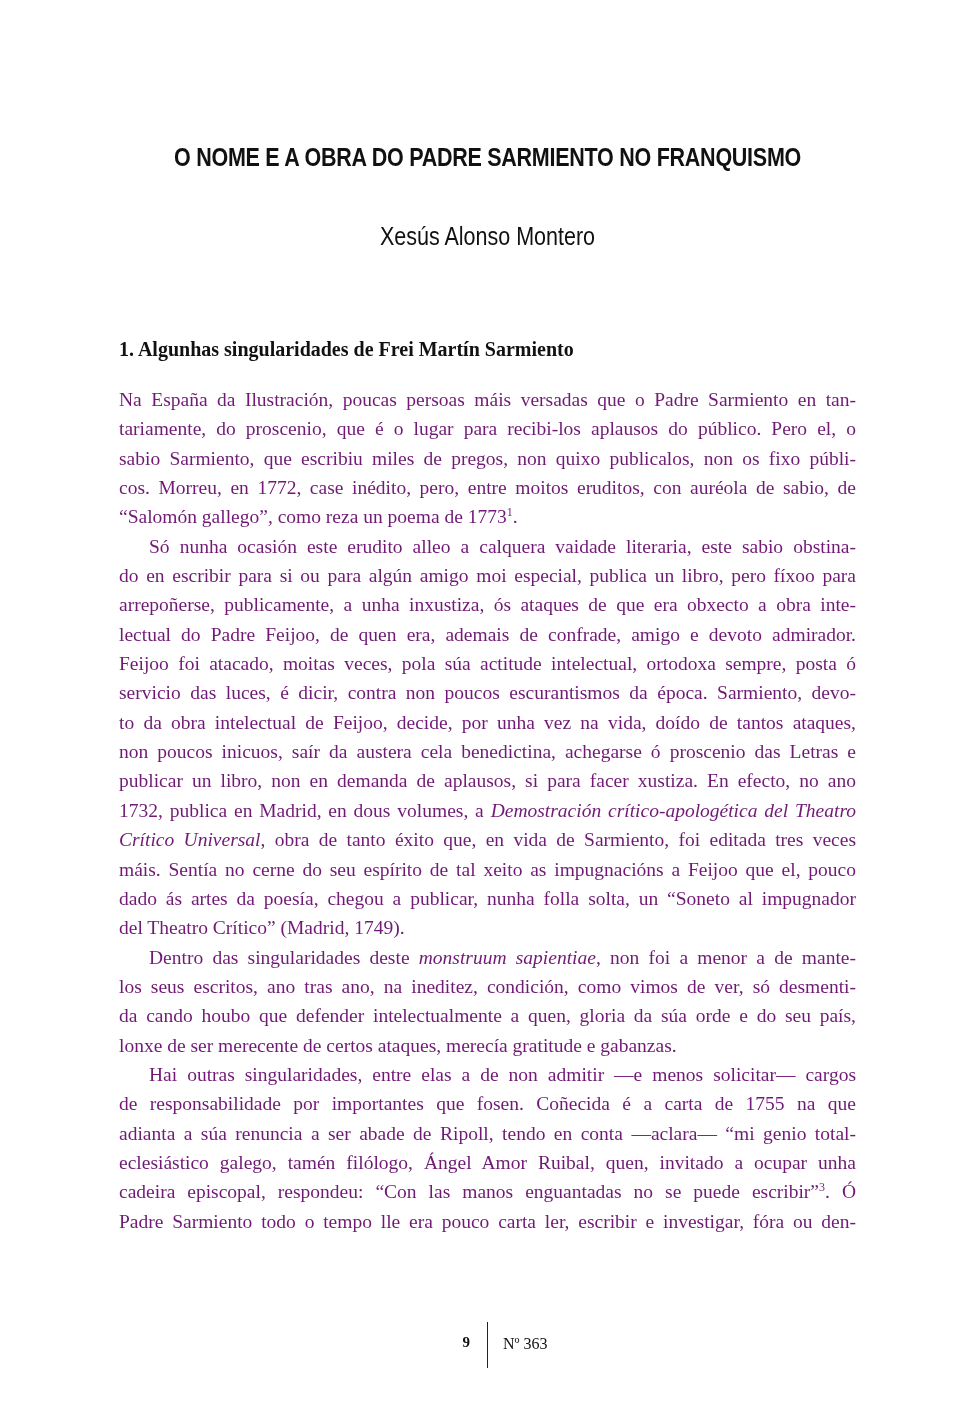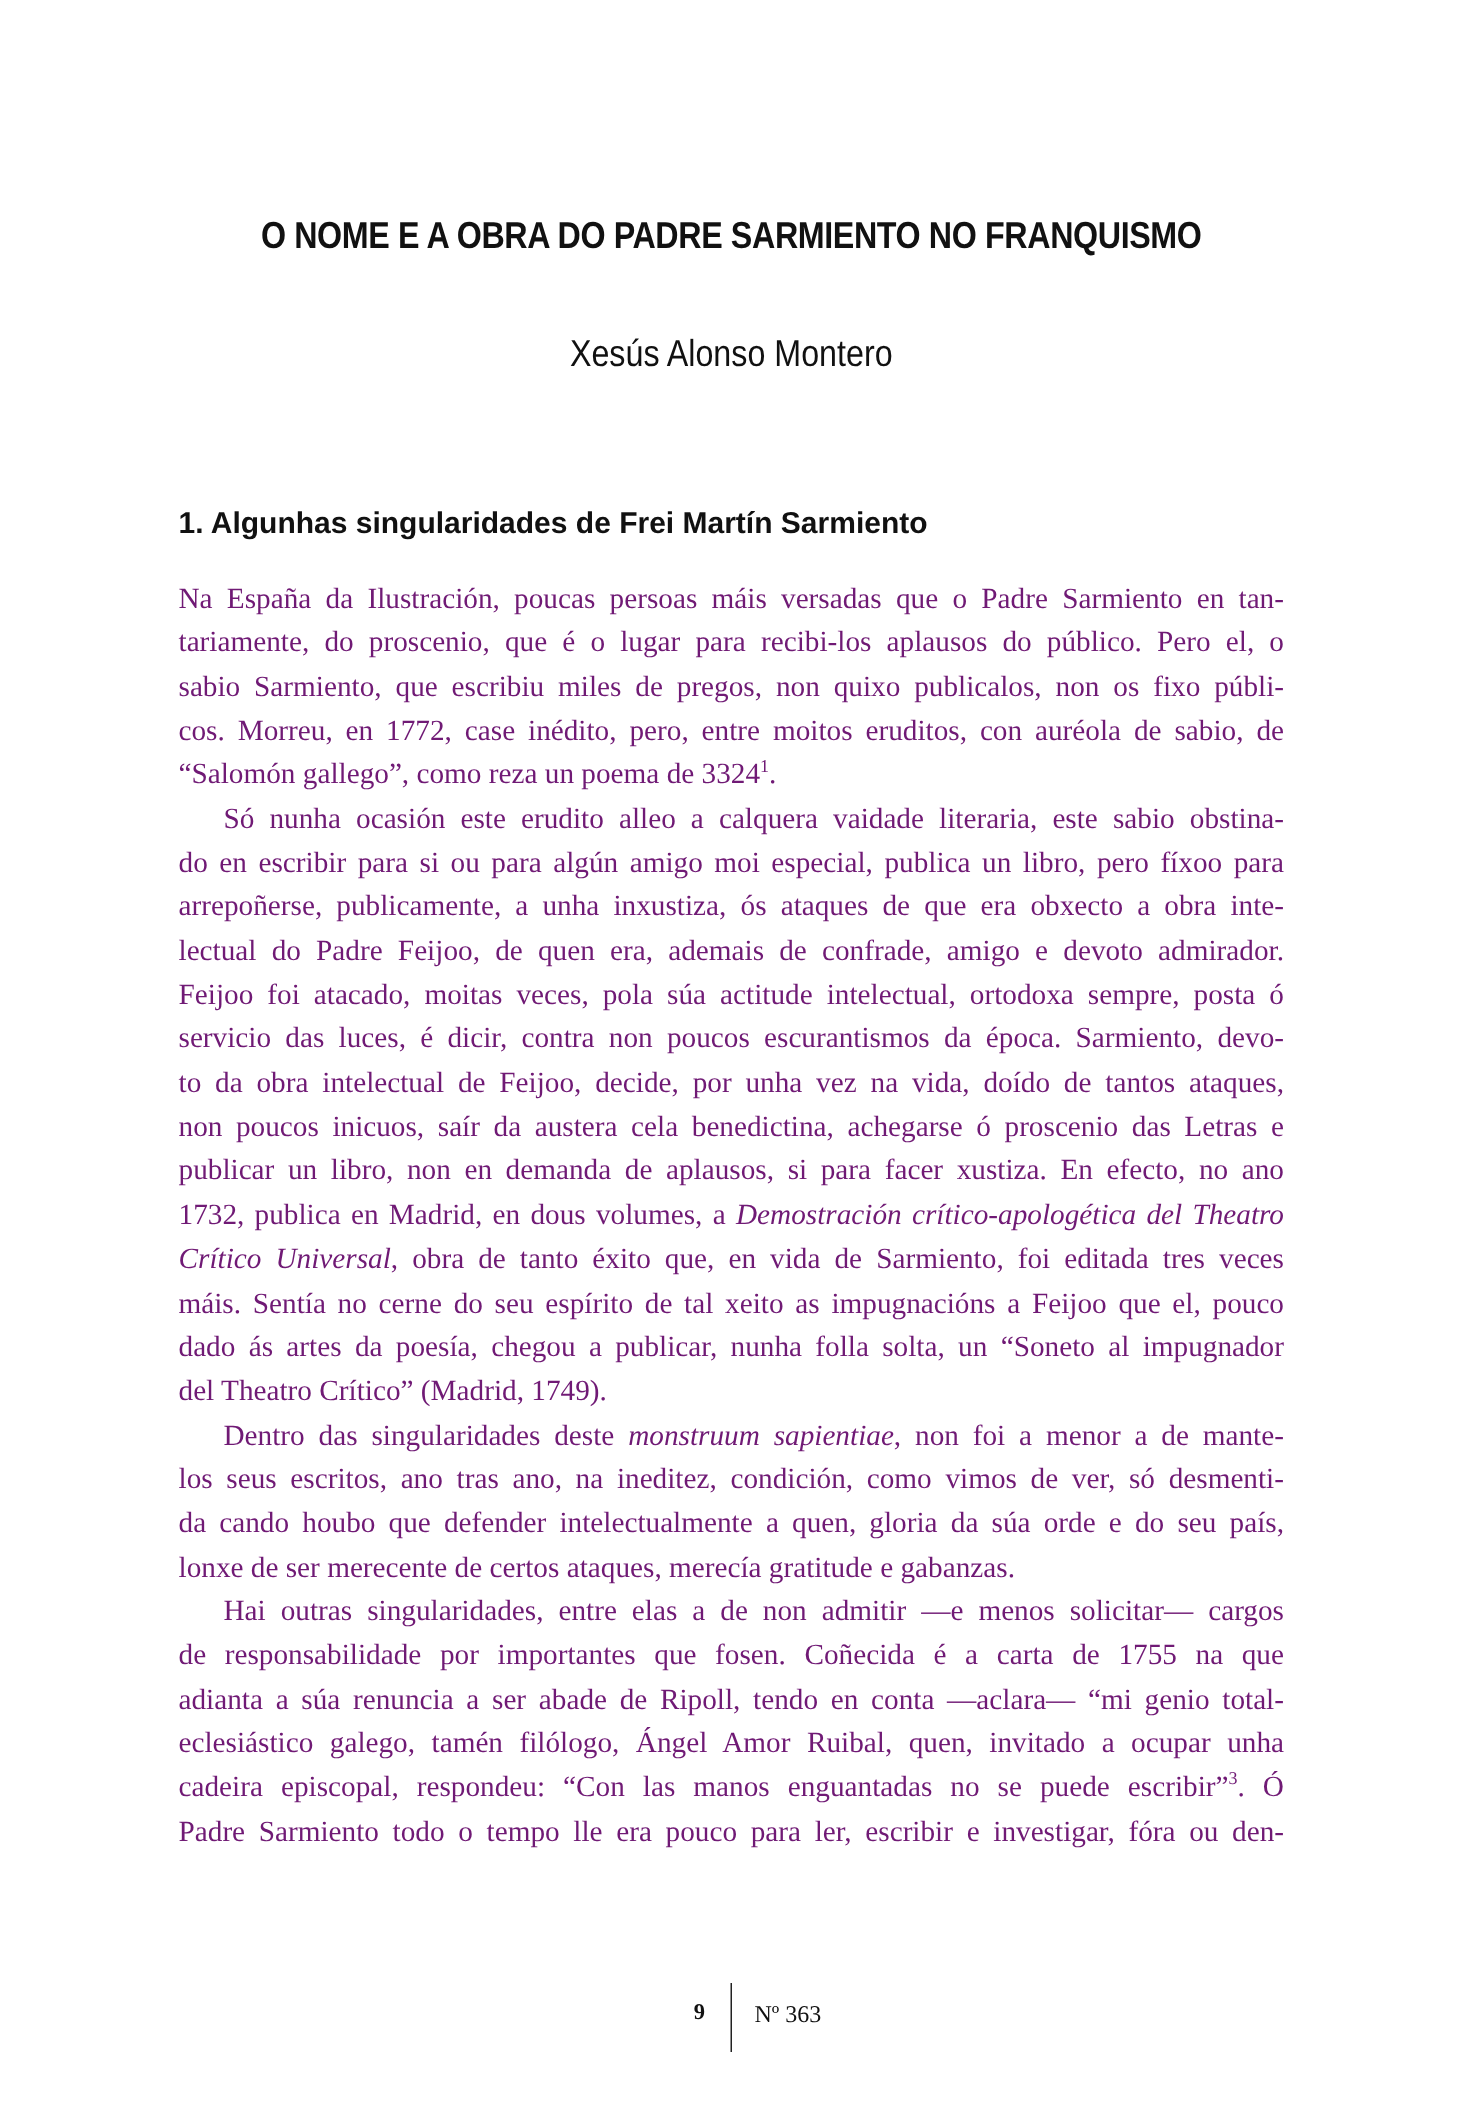--- a/index.html
+++ b/index.html
@@ -16,21 +16,21 @@
   .author {
     position: absolute; left: 0; width: 975px; top: 222px;
     text-align: center;
     font-family: "Liberation Sans", "DejaVu Sans", sans-serif;
     font-size: 25px; font-weight: normal;
     transform: scaleX(0.86); transform-origin: center;
     color: #111111;
   }
   .section-heading {
     position: absolute; left: 119px; top: 338px;
-    font-family: Liberation Sans, sans-serif;
+    font-family: Liberation Serif, serif;
     font-size: 20px; font-weight: bold; color: #111111;
   }
   .body-text {
     position: absolute; left: 119px; top: 385px; width: 737px;
     font-family: "Liberation Serif", "DejaVu Serif", serif;
     font-size: 19.5px; color: #701a75;
   }
   .line {
     display: block; height: 29.35px; line-height: 29.35px;
     text-align: justify; text-align-last: justify; white-space: nowrap;
@@ -66,21 +66,21 @@
 
   <div class="section-heading">1. Algunhas singularidades de Frei Martín Sarmiento</div>
 
   <div class="body-text">
 
     <div>
       <span class="line">Na España da Ilustración, poucas persoas máis versadas que o Padre Sarmiento en tan-</span>
       <span class="line">tariamente, do proscenio, que é o lugar para recibi-los aplausos do público. Pero el, o</span>
       <span class="line">sabio Sarmiento, que escribiu miles de pregos, non quixo publicalos, non os fixo públi-</span>
       <span class="line">cos. Morreu, en 1772, case inédito, pero, entre moitos eruditos, con auréola de sabio, de</span>
-      <span class="line last"><span>“Salomón gallego”, como reza un poema de 3324</span><sup>1</sup><span>.</span></span>
+      <span class="line last"><span>“Salomón gallego”, como reza un poema de 1773</span><sup>1</sup><span>.</span></span>
     </div>
 
     <div>
       <span class="line indent">Só nunha ocasión este erudito alleo a calquera vaidade literaria, este sabio obstina-</span>
       <span class="line">do en escribir para si ou para algún amigo moi especial, publica un libro, pero fíxoo para</span>
       <span class="line">arrepoñerse, publicamente, a unha inxustiza, ós ataques de que era obxecto a obra inte-</span>
       <span class="line">lectual do Padre Feijoo, de quen era, ademais de confrade, amigo e devoto admirador.</span>
       <span class="line">Feijoo foi atacado, moitas veces, pola súa actitude intelectual, ortodoxa sempre, posta ó</span>
       <span class="line">servicio das luces, é dicir, contra non poucos escurantismos da época. Sarmiento, devo-</span>
       <span class="line">to da obra intelectual de Feijoo, decide, por unha vez na vida, doído de tantos ataques,</span>
@@ -99,21 +99,21 @@
       <span class="line">da cando houbo que defender intelectualmente a quen, gloria da súa orde e do seu país,</span>
       <span class="line last">lonxe de ser merecente de certos ataques, merecía gratitude e gabanzas.</span>
     </div>
 
     <div>
       <span class="line indent">Hai outras singularidades, entre elas a de non admitir —e menos solicitar— cargos</span>
       <span class="line">de responsabilidade por importantes que fosen. Coñecida é a carta de 1755 na que</span>
       <span class="line">adianta a súa renuncia a ser abade de Ripoll, tendo en conta —aclara— “mi genio total-</span>
       <span class="line">eclesiástico galego, tamén filólogo, Ángel Amor Ruibal, quen, invitado a ocupar unha</span>
       <span class="line"><span>cadeira episcopal, respondeu: “Con las manos enguantadas no se puede escribir”</span><sup>3</sup><span>. Ó</span></span>
-      <span class="line">Padre Sarmiento todo o tempo lle era pouco para ler, escribir e investigar, fóra ou den-</span>
+      <span class="line">Padre Sarmiento todo o tempo lle era pouco carta ler, escribir e investigar, fóra ou den-</span>
     </div>
 
   </div>
 
   <div class="footer">
     <span class="page-number">9</span>
     <span class="footer-divider"></span>
     <span class="issue-number">Nº 363</span>
   </div>
 

